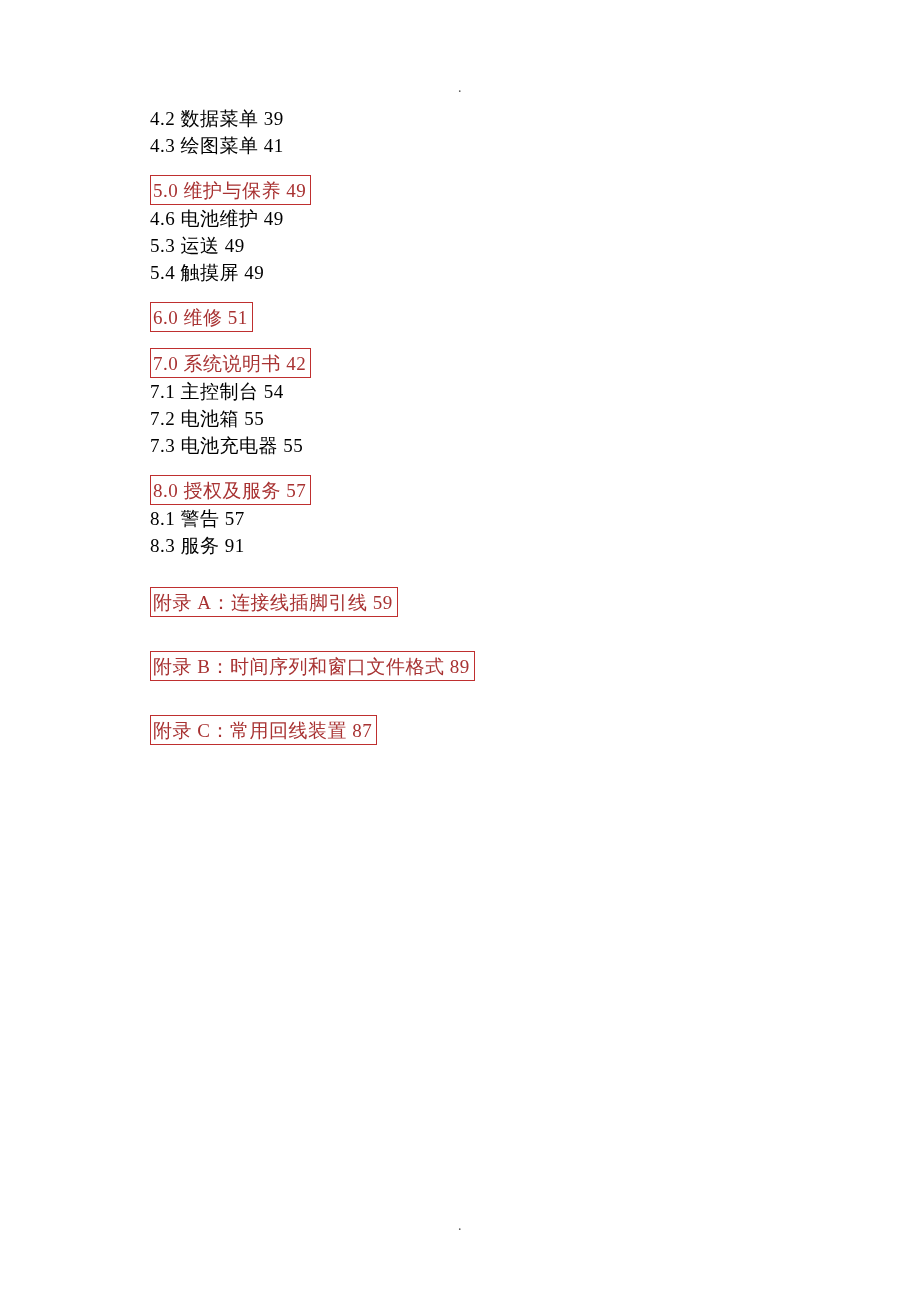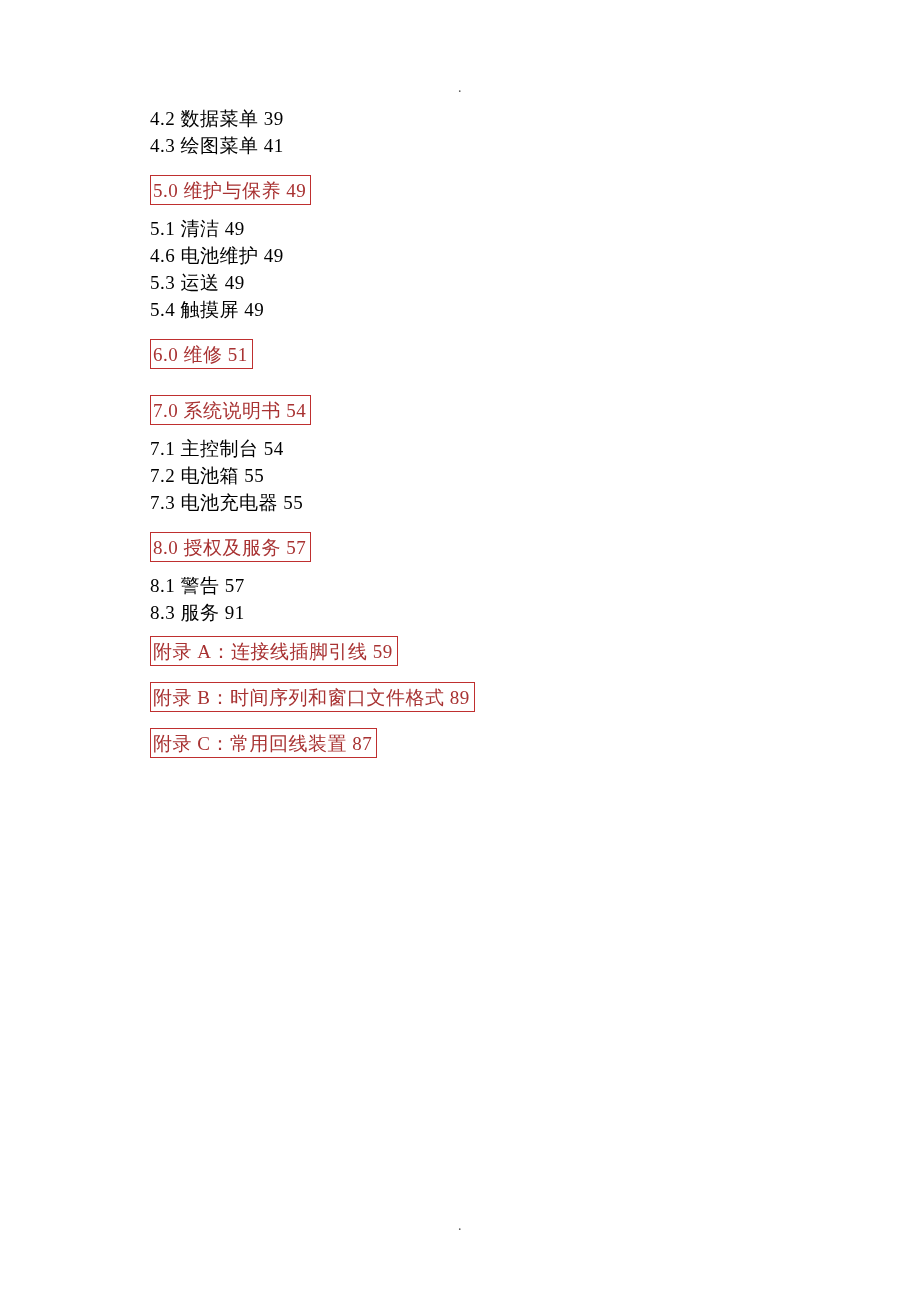--- a/index.html
+++ b/index.html
@@ -35,29 +35,28 @@
   .sub-entry {
     line-height: 27px;
     letter-spacing: 0.5px;
   }
   .section-heading {
     display: inline-block;
     border: 1.5px solid #bf2f2f;
     color: #a83232;
     padding: 2px 4px 0px 2px;
     margin-top: 14px;
-    margin-bottom: 10px;
     line-height: 26px;
     letter-spacing: 0.5px;
   }
   .group {
     margin-bottom: 2px;
   }
   .appendix-block .section-heading {
-    margin-top: 8px;
+    margin-top: 26px;
     margin-bottom: 8px;
   }
   .appendix-row {
     line-height: 26px;
   }
 </style>
 </head>
 <body>
 
 <div class="dot-top">.</div>
@@ -65,32 +64,31 @@
 
 <div class="page">
 
   <div class="group">
     <div class="sub-entry">4.2 数据菜单 39</div>
     <div class="sub-entry">4.3 绘图菜单 41</div>
   </div>
 
   <div class="group">
     <div class="section-heading">5.0 维护与保养 49</div>
-    <div class="sub-entry">5.1 清洁 49</div>
     <div class="sub-entry">4.6 电池维护 49</div>
     <div class="sub-entry">5.3 运送 49</div>
     <div class="sub-entry">5.4 触摸屏 49</div>
   </div>
 
   <div class="group">
     <div class="section-heading">6.0 维修 51</div>
   </div>
 
   <div class="group">
-    <div class="section-heading">7.0 系统说明书 54</div>
+    <div class="section-heading">7.0 系统说明书 42</div>
     <div class="sub-entry">7.1 主控制台 54</div>
     <div class="sub-entry">7.2 电池箱 55</div>
     <div class="sub-entry">7.3 电池充电器 55</div>
   </div>
 
   <div class="group">
     <div class="section-heading">8.0 授权及服务 57</div>
     <div class="sub-entry">8.1 警告 57</div>
     <div class="sub-entry">8.3 服务 91</div>
   </div>

